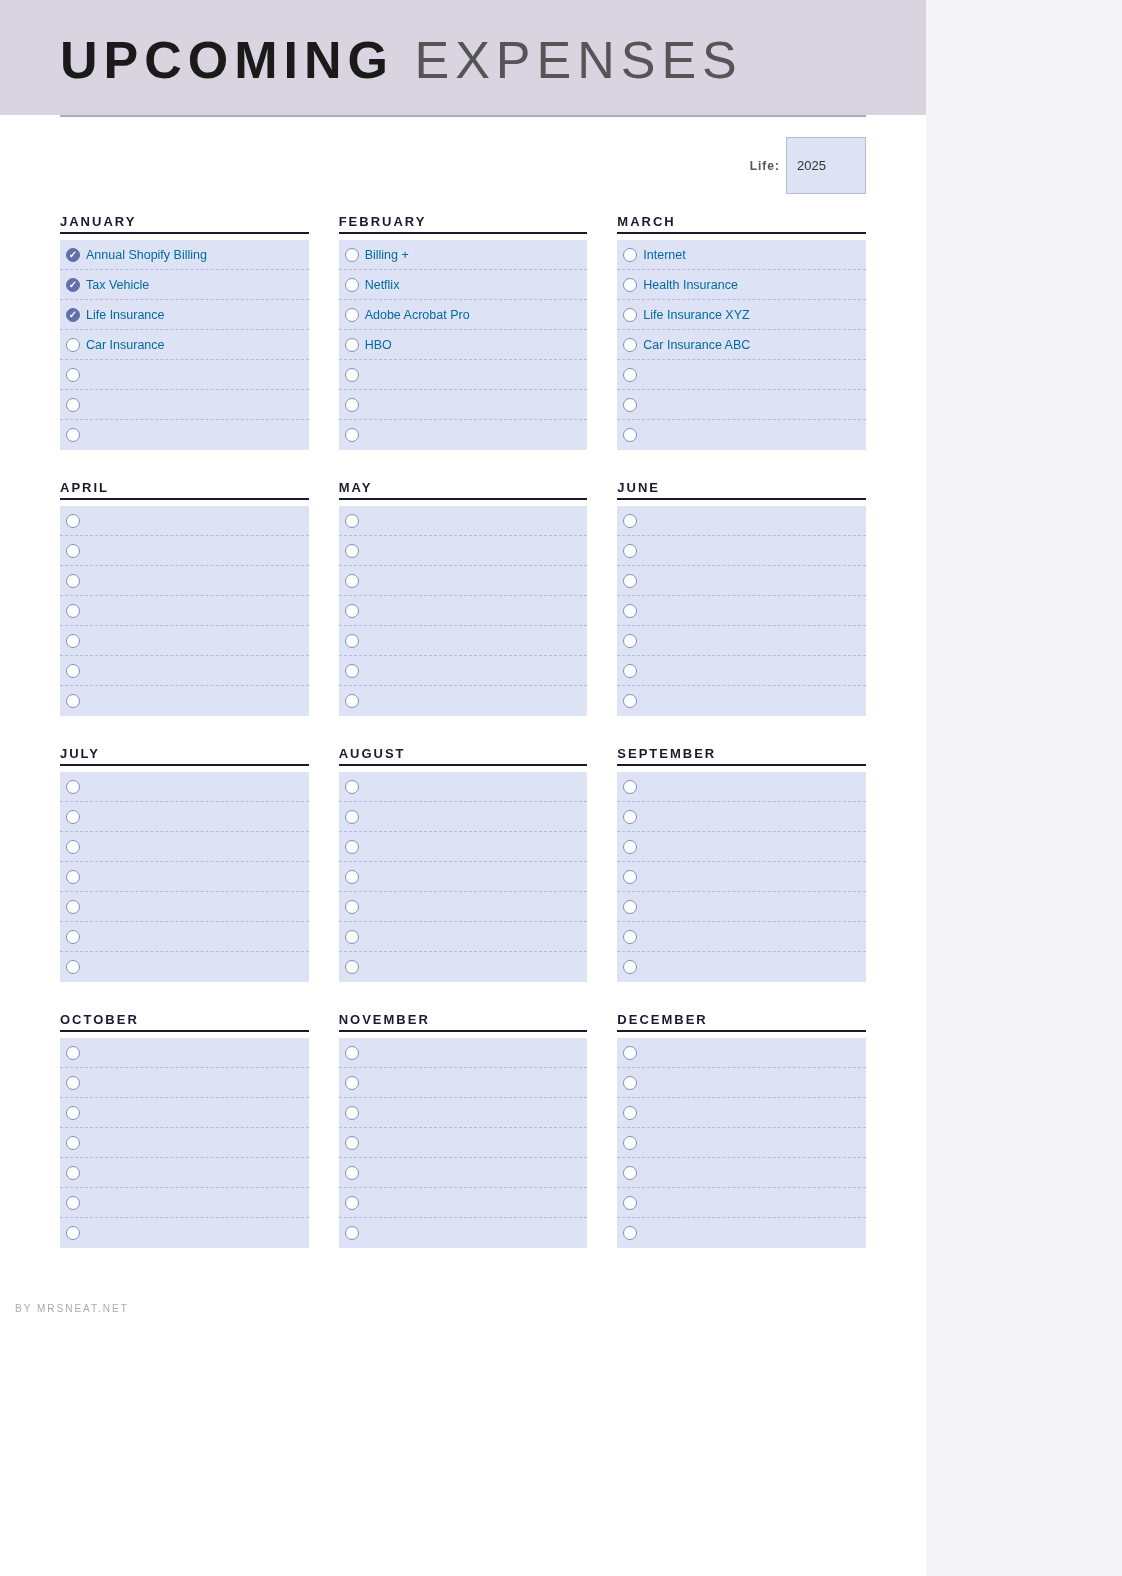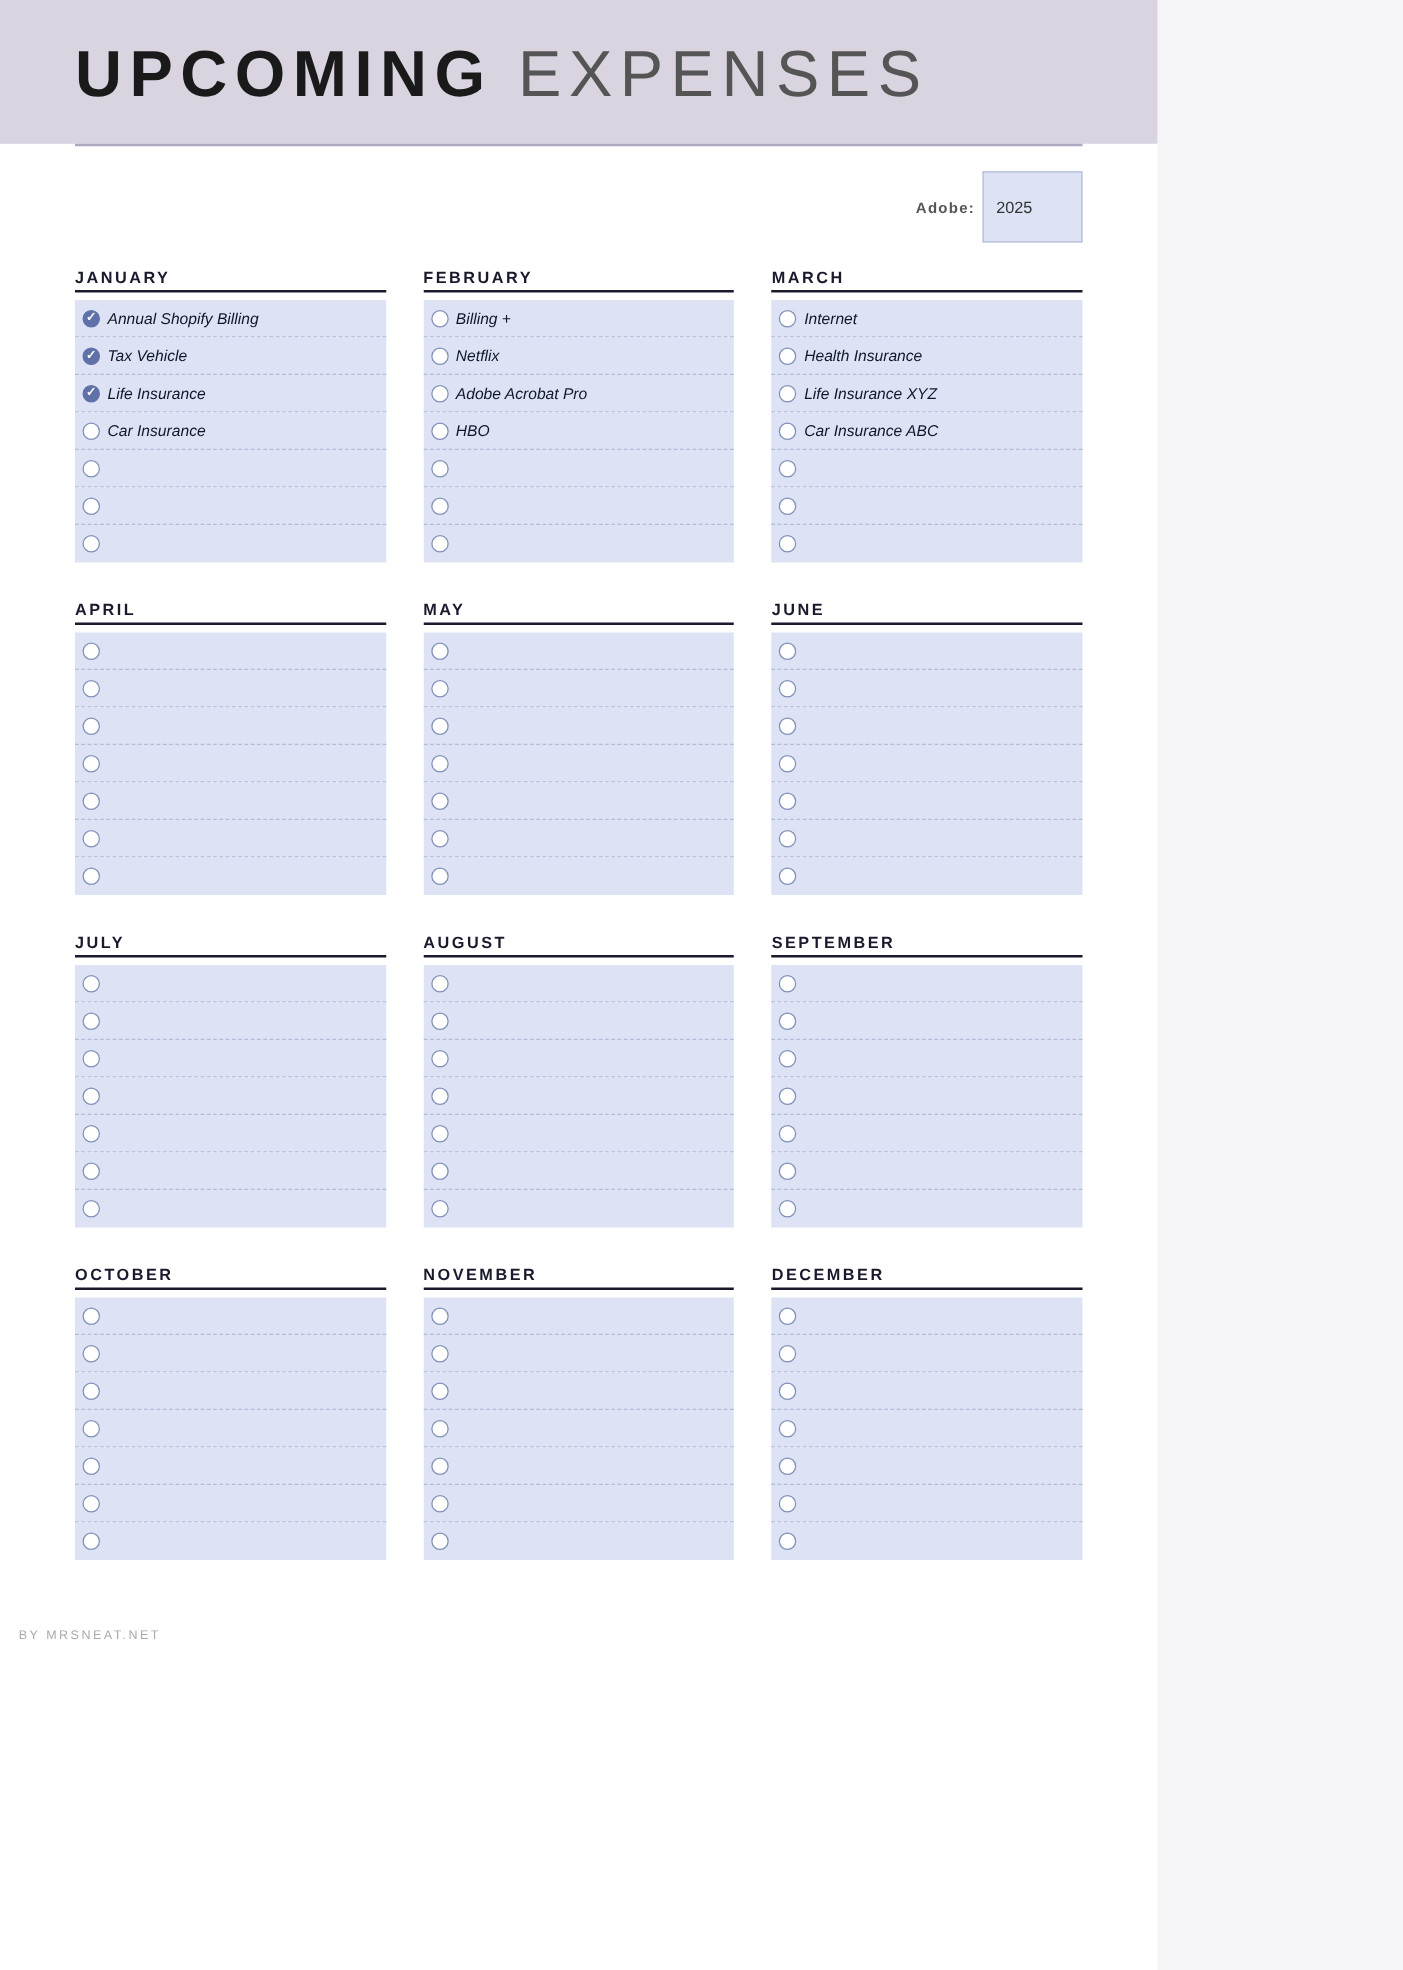--- a/index.html
+++ b/index.html
@@ -110,22 +110,21 @@
       border-color: #6070a8;
     }
     .checkmark {
       color: white;
       font-size: 10px;
       font-weight: bold;
       line-height: 1;
     }
     .expense-text {
       font-size: 12.5px;
-      color: #0f172a;
-      font-style: italic;
+      color: #0369a1;
     }
     .footer {
       padding: 15px;
       font-size: 10px;
       color: #aaa;
       letter-spacing: 2px;
       text-transform: uppercase;
     }
   </style>
 </head>
@@ -133,21 +132,21 @@
 
 <div class="page">
   <div class="header">
     <h1>
       <span class="bold-part">UPCOMING</span><span class="light-part"> EXPENSES</span>
     </h1>
   </div>
   <div class="divider"></div>
   <div class="main-content">
     <div class="year-row">
-      <span class="year-label">Adobe:</span>
+      <span class="year-label">Life:</span>
       <span class="year-value">2025</span>
     </div>
     <div class="grid" id="months-grid">
     <div class="month-block">
           <div class="month-title">JANUARY</div>
           <div class="expense-item">
             <div class="checkbox checked">
               <span class="checkmark">✓</span>
             </div>
             <span class="expense-text">Annual Shopify Billing</span>

